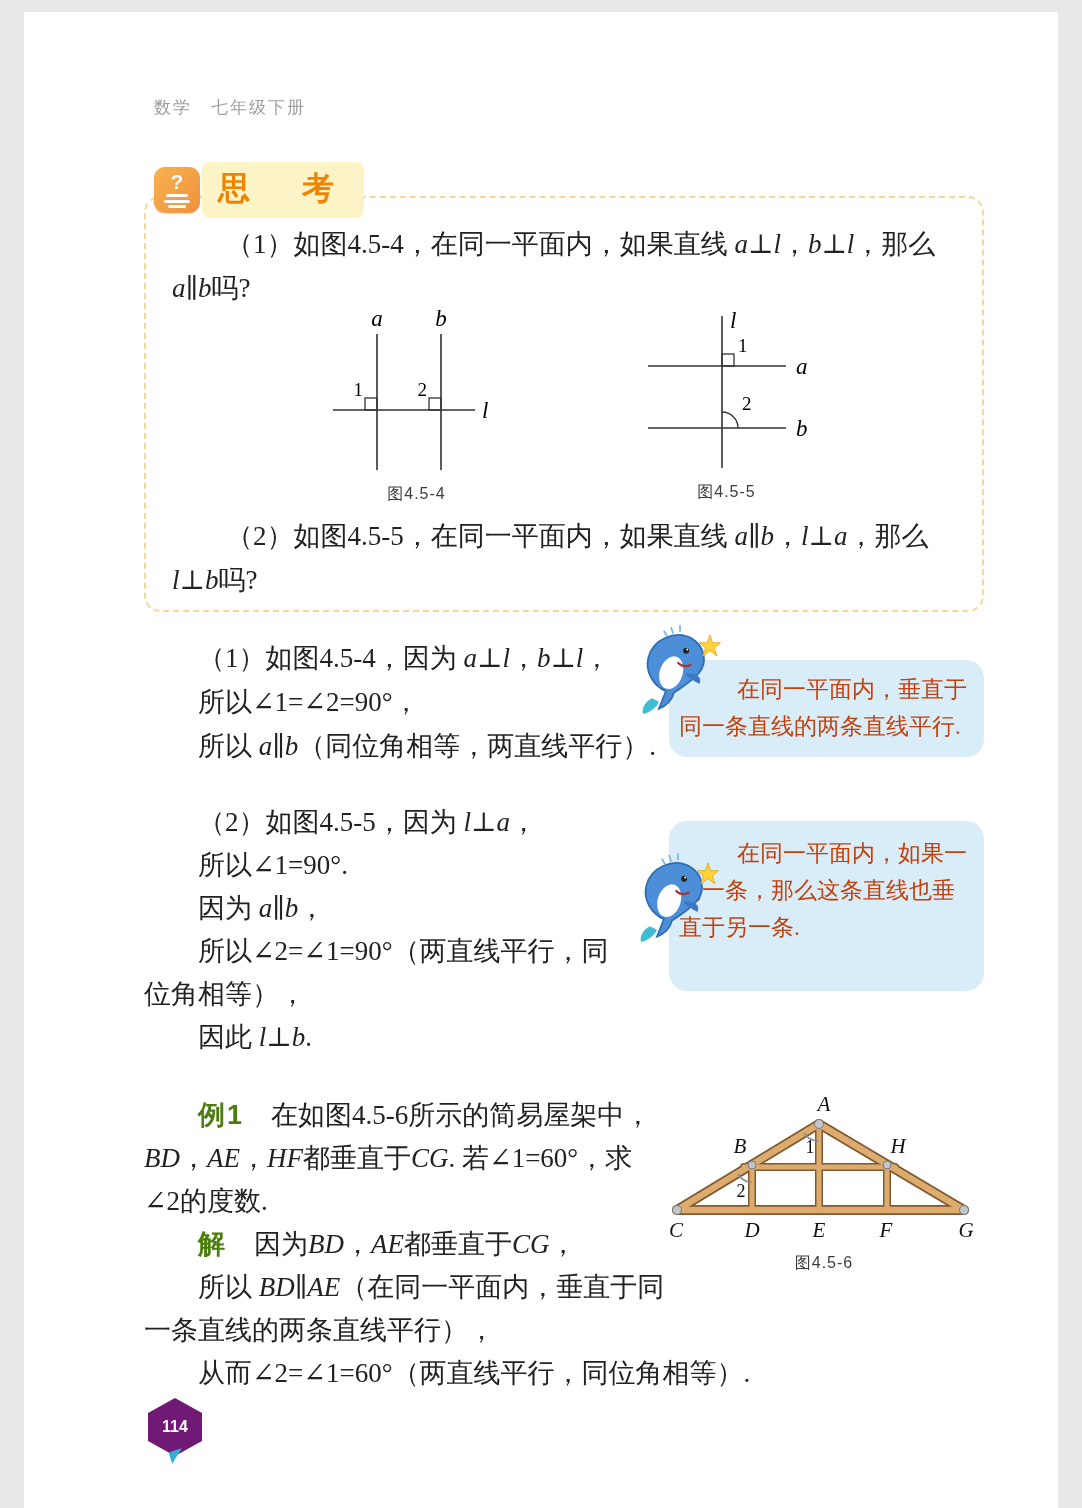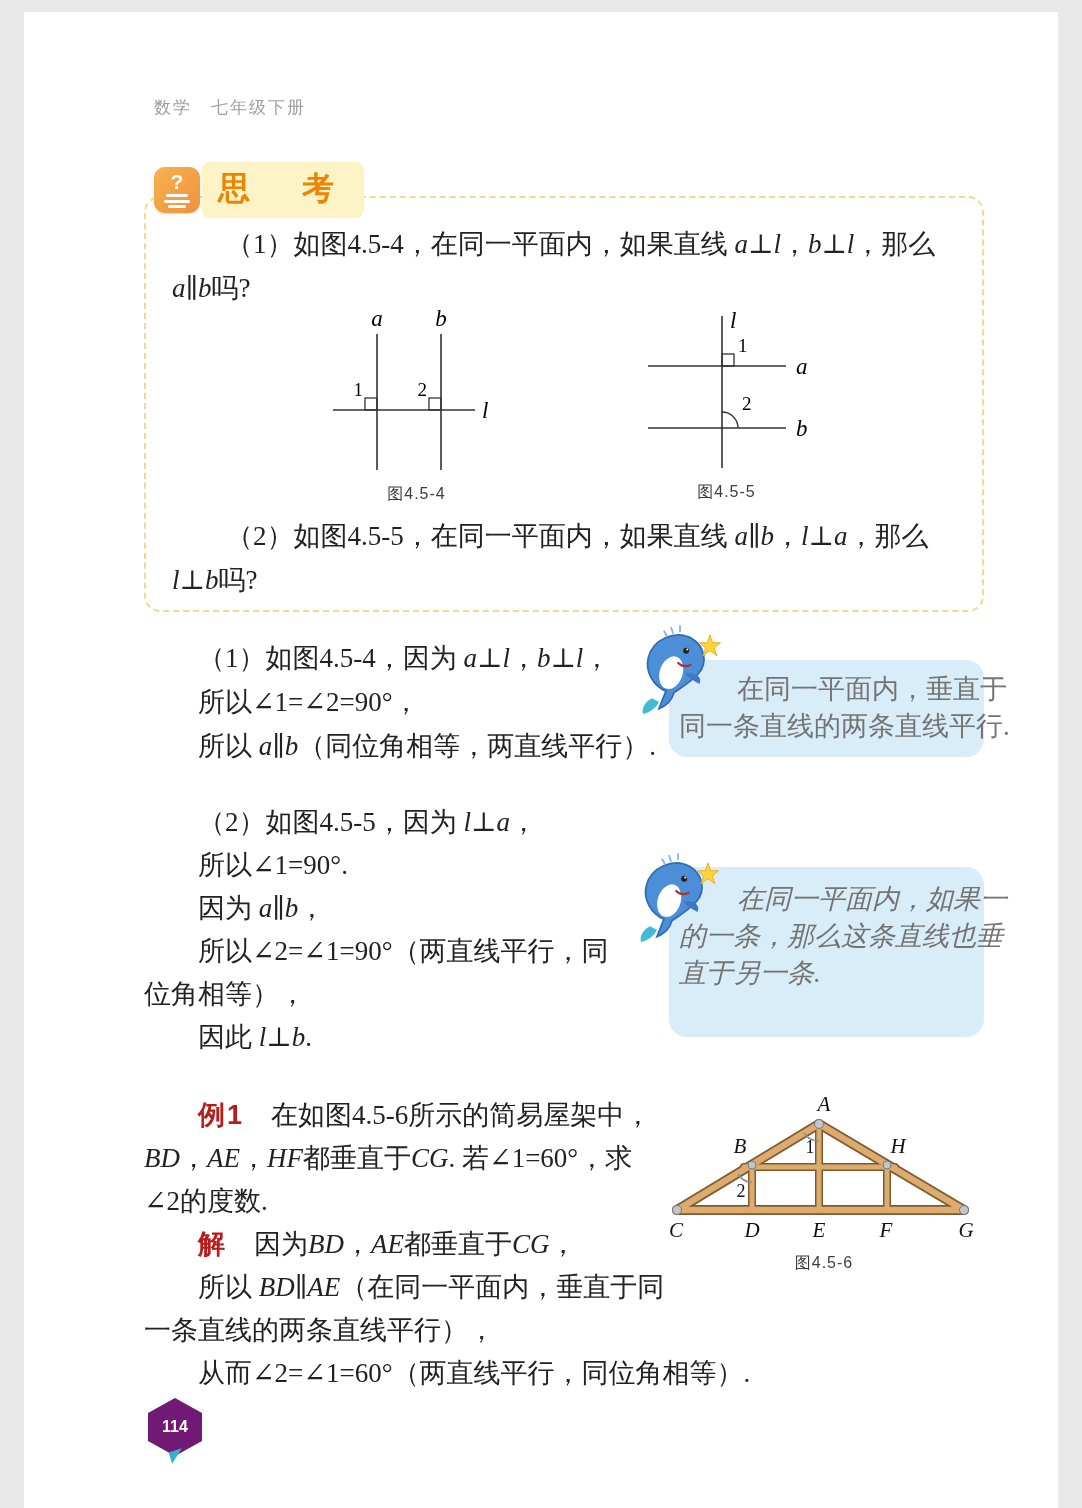--- a/index.html
+++ b/index.html
@@ -27,25 +27,25 @@
   .think-pill{margin-left:2px;background:#fcf3c6;border-radius:8px;padding:5px 20px 7px 16px;
     font-family:"Liberation Sans","DejaVu Sans",sans-serif;font-weight:bold;
     font-size:32px;color:#ee8400;letter-spacing:10px;}
   
   .tline{font-size:27px;line-height:36px;white-space:nowrap;color:#222;}
   .ind{text-indent:54px;}
   .caption{font-family:"Liberation Sans","DejaVu Sans",sans-serif;font-size:16px;
     color:#3d3d3d;letter-spacing:1px;text-align:center;}
   
   .bubble{background:#d9edf9;border-radius:18px;}
-  .bubble .bline{font-size:27px;line-height:37px;color:#737373;white-space:nowrap;
+  .bubble .bline{font-size:23px;line-height:37px;color:#c2410c;white-space:nowrap;
     padding-left:10px;}
   .bubble .bind{text-indent:58px;}
   
-  .tag{color:#b91c1c;font-family:"Liberation Sans","DejaVu Sans",sans-serif;
+  .tag{color:#4d7c0f;font-family:"Liberation Sans","DejaVu Sans",sans-serif;
     font-weight:bold;letter-spacing:2px;}
   
   .badge{left:124px;top:1386px;width:54px;height:58px;background:#701a75;
     clip-path:polygon(50% 0%,100% 26%,100% 74%,50% 100%,0% 74%,0% 26%);
     display:flex;align-items:center;justify-content:center;
     font-family:"Liberation Sans","DejaVu Sans",sans-serif;
     color:#fff;font-weight:bold;font-size:16px;}
   .badge-tail{left:146px;top:1438px;width:0;height:0;
     border-left:14px solid #35b0d2;border-bottom:12px solid transparent;
     transform:rotate(-18deg);}
@@ -134,21 +134,21 @@
     <use href="#dolphin"></use>
   </svg>
 
   <div class="abs tline ind" style="left:120px;top:792px;">（2）如图4.5-5，因为 <i>l</i>⊥<i>a</i>，</div>
   <div class="abs tline ind" style="left:120px;top:835px;">所以∠1=90°.</div>
   <div class="abs tline ind" style="left:120px;top:878px;">因为 <i>a</i>∥<i>b</i>，</div>
   <div class="abs tline ind" style="left:120px;top:921px;">所以∠2=∠1=90°（两直线平行，同</div>
   <div class="abs tline" style="left:120px;top:964px;">位角相等），</div>
   <div class="abs tline ind" style="left:120px;top:1007px;">因此 <i>l</i>⊥<i>b</i>.</div>
 
-  <div class="abs bubble" style="left:645px;top:855px;width:315px;height:170px;padding-top:14px;box-sizing:border-box;font-style:italic;">
+  <div class="abs bubble" style="left:645px;top:809px;width:315px;height:170px;padding-top:14px;box-sizing:border-box;">
     <div class="bline bind">在同一平面内，如果一</div>
     <div class="bline">的一条，那么这条直线也垂</div>
     <div class="bline">直于另一条.</div>
   </div>
   <svg class="abs" style="left:610px;top:840px;" width="88" height="92" viewBox="0 0 100 104">
     <use href="#dolphin"></use>
   </svg>
 
   <div class="abs tline ind" style="left:120px;top:1085px;">
     <span class="tag">例1</span><span>　在如图4.5-6所示的简易屋架中，</span>

